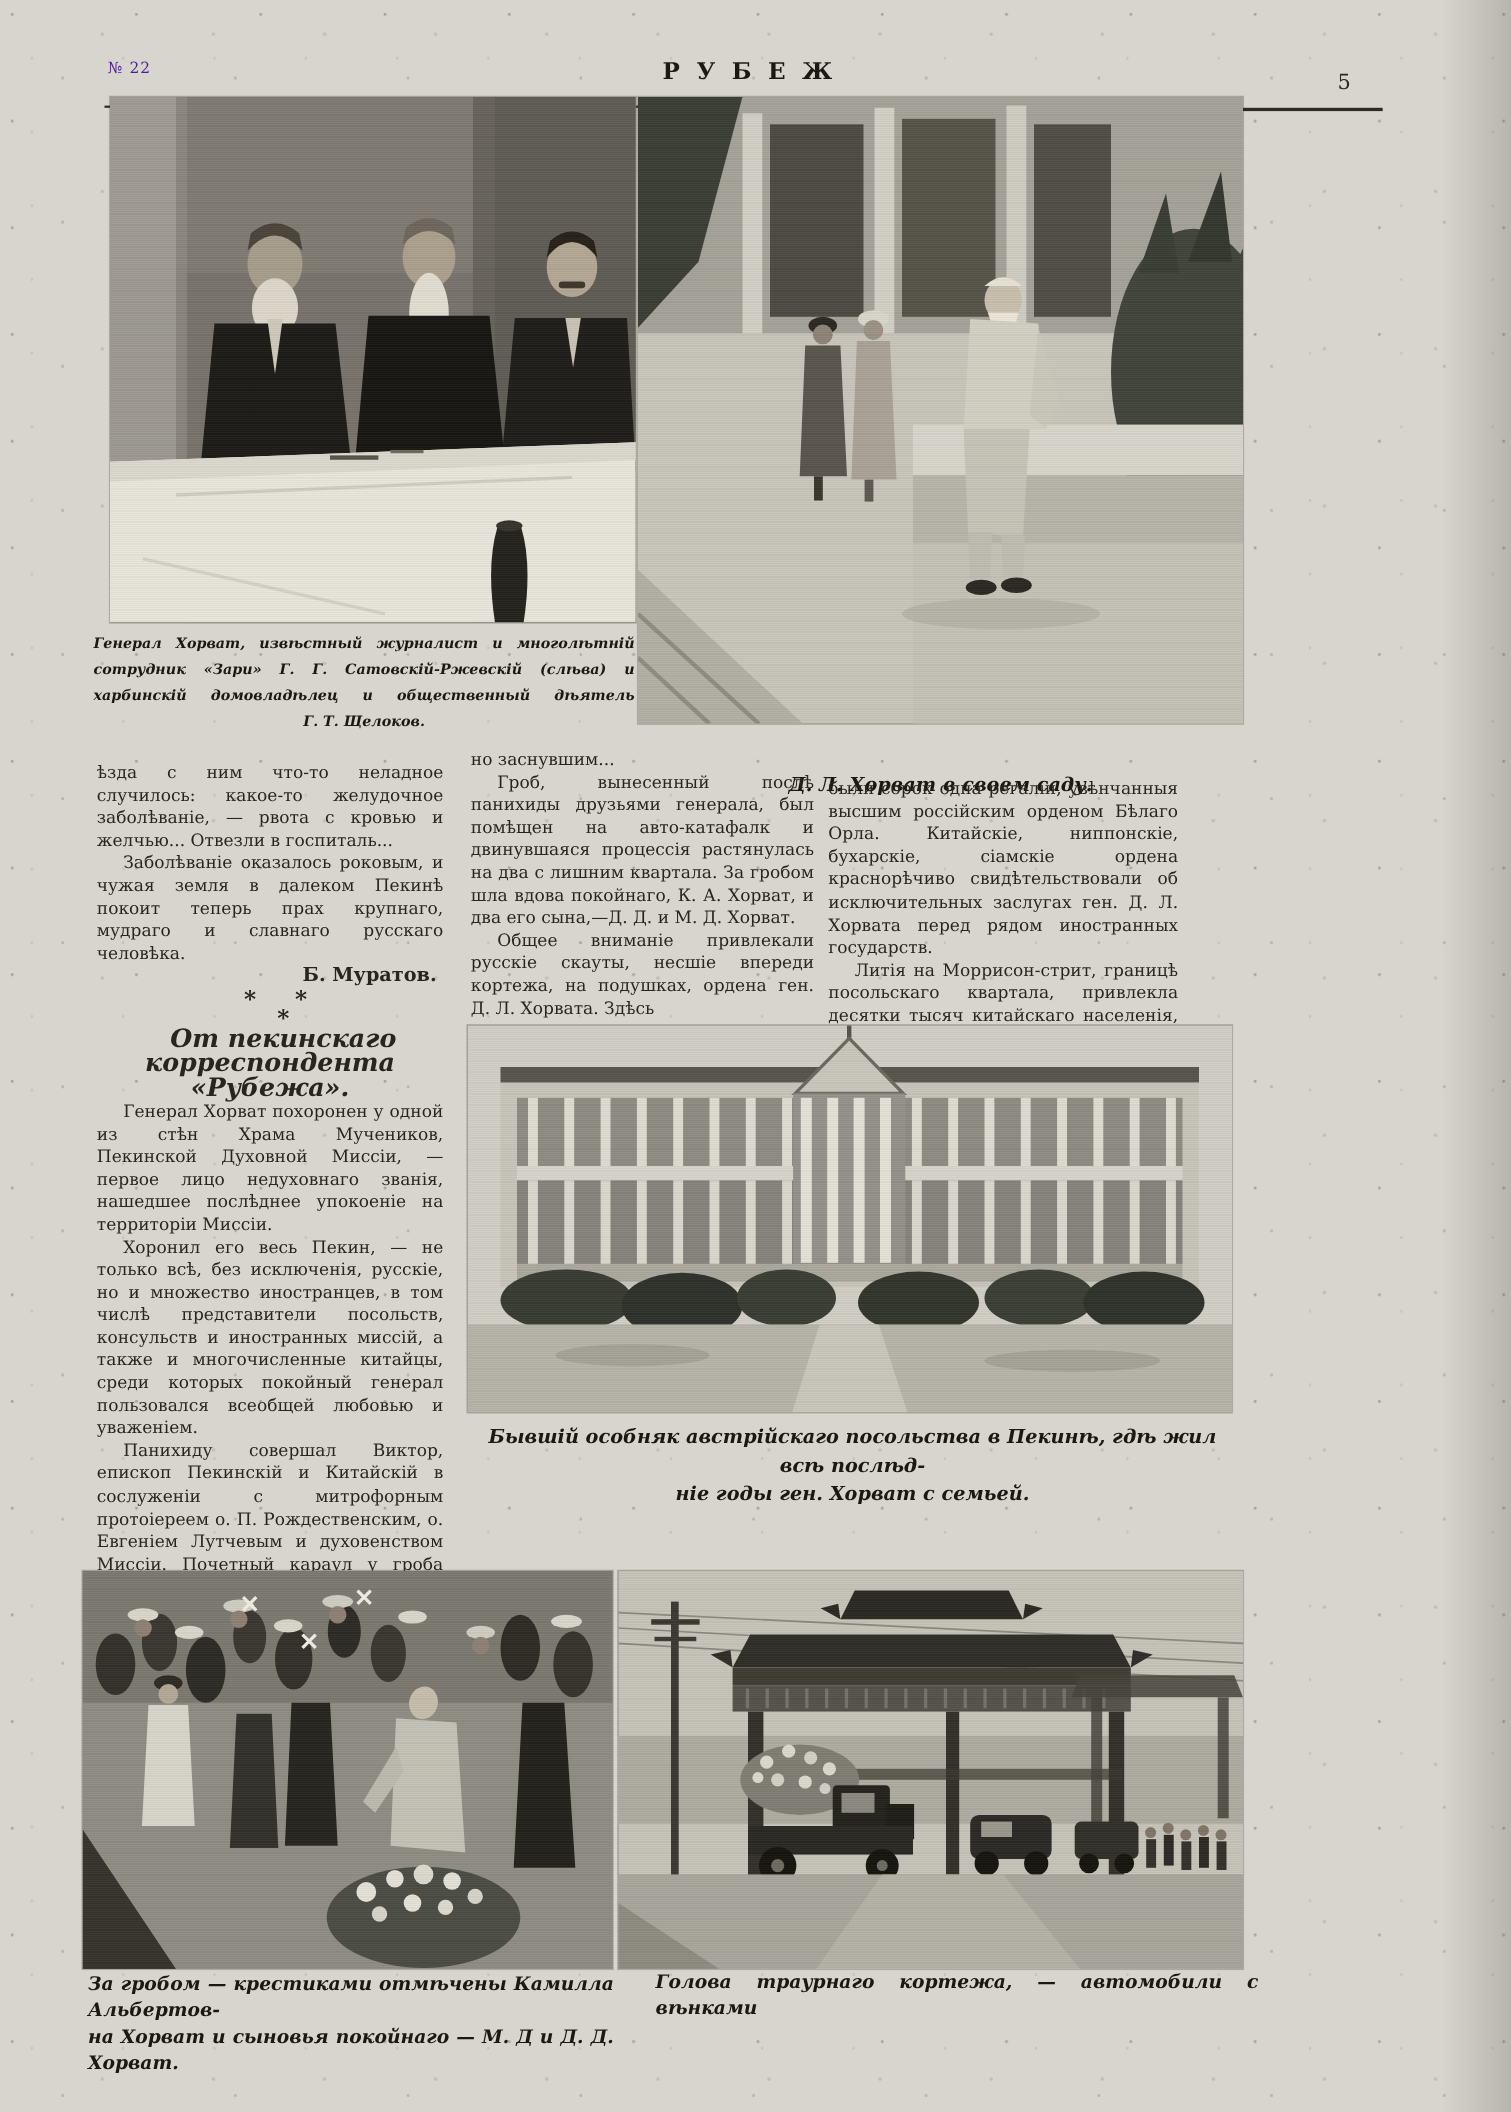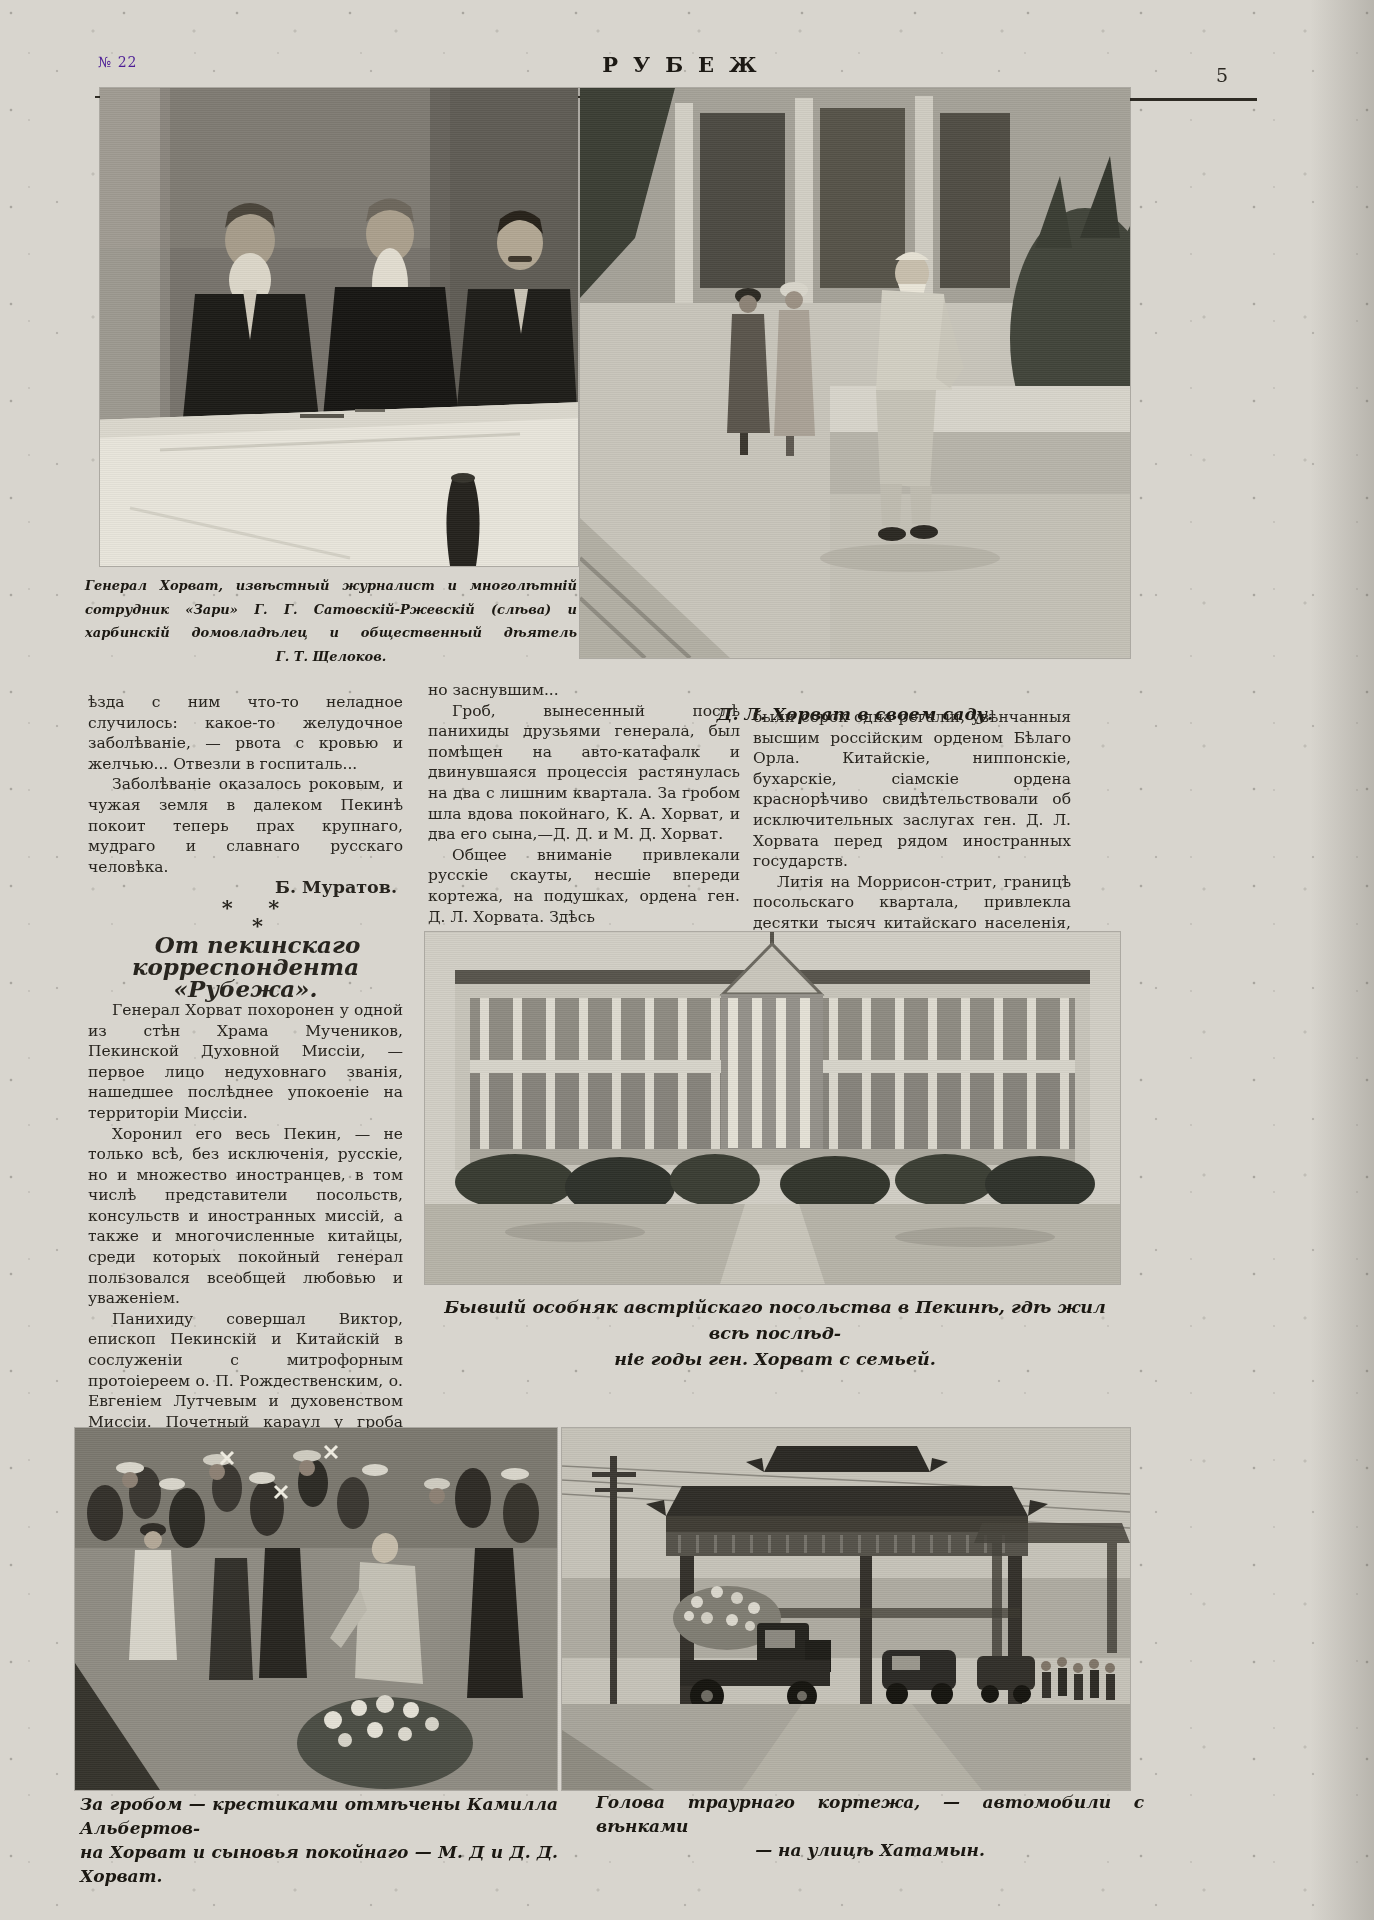--- a/index.html
+++ b/index.html
@@ -429,16 +429,15 @@
   <div class="grain"></div>
 </div>
 
 <div class="abs cap cap4">
   <div class="cap-just">За гробом — крестиками отмѣчены Камилла Альбертов-</div>
   <div class="cap-just">на Хорват и сыновья покойнаго — М. Д и Д. Д. Хорват.</div>
 </div>
 
 <div class="abs cap cap5">
   <div class="cap-just">Голова траурнаго кортежа, — автомобили с вѣнками</div>
-  <div class="cap-center">— на улицѣ Хатамын.</div>
 </div>
 
 <div class="edge-shade"></div>
 
 </body></html>

